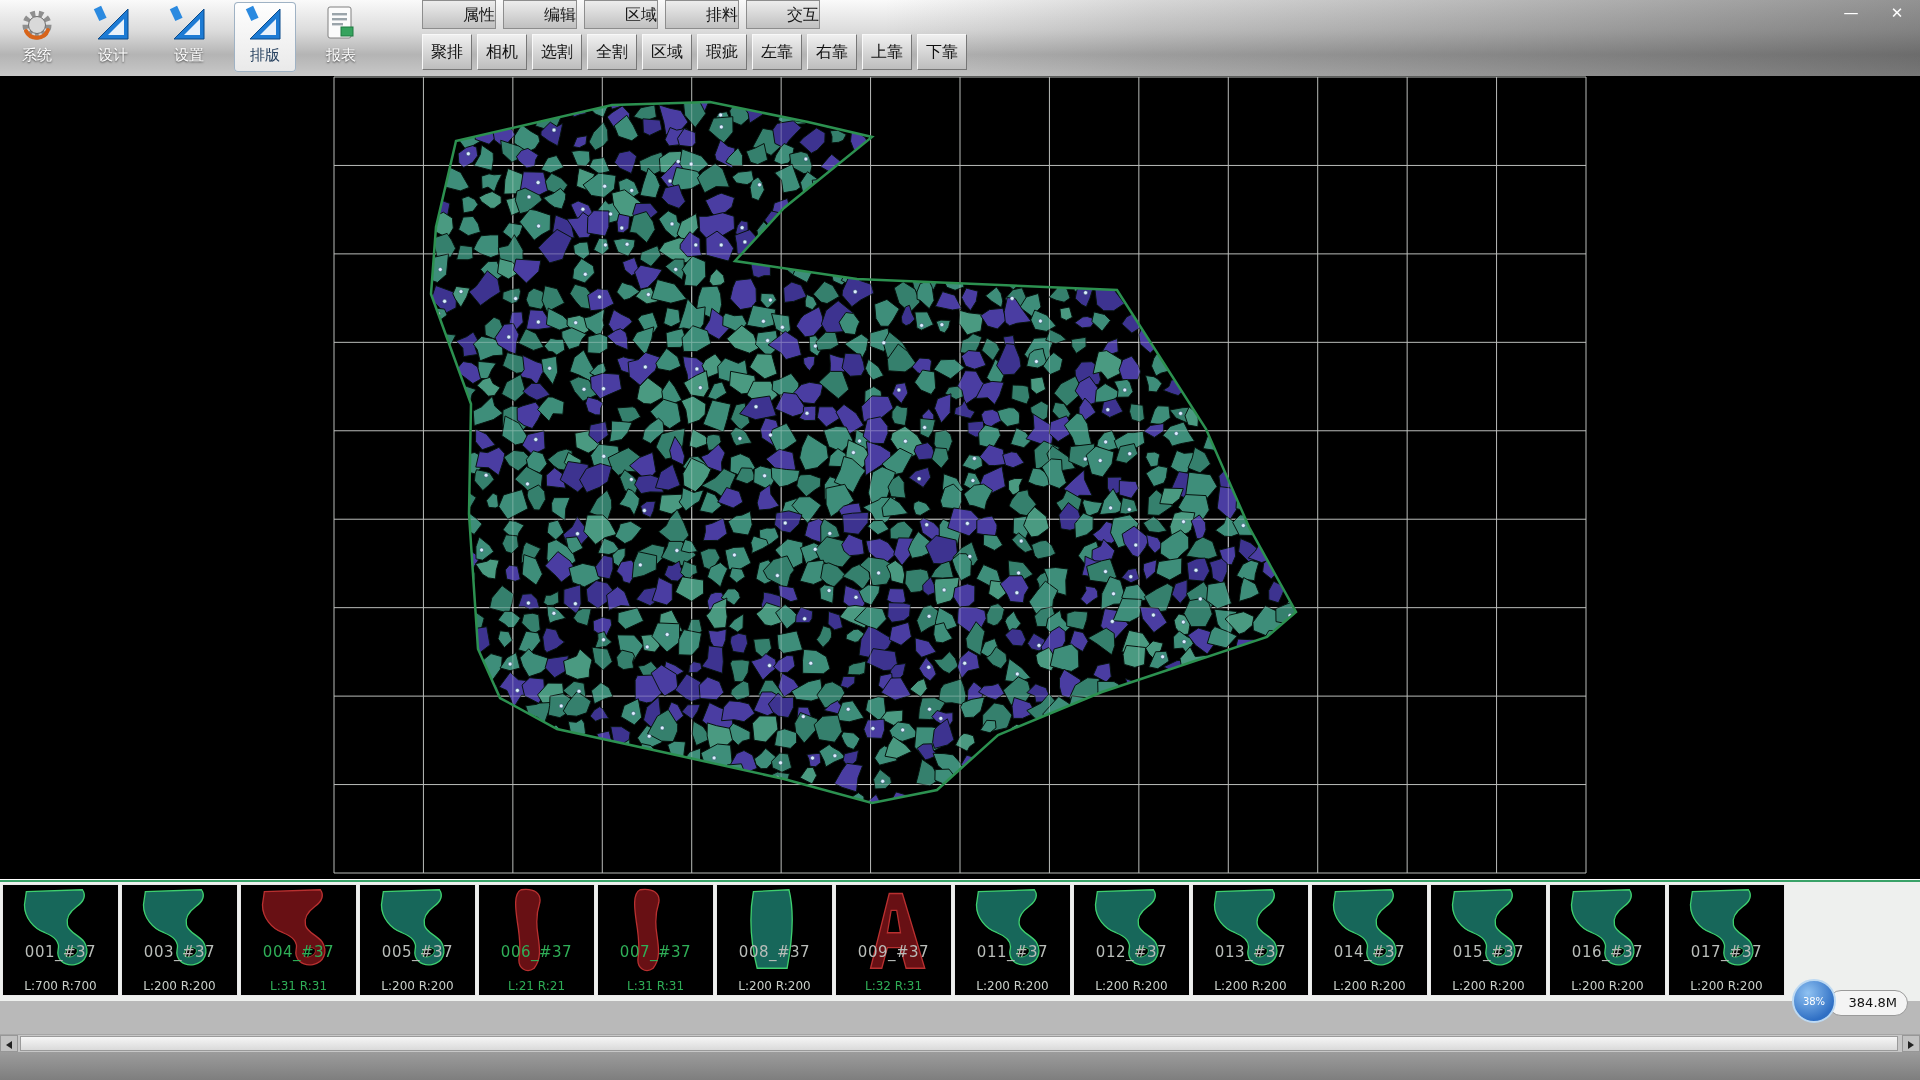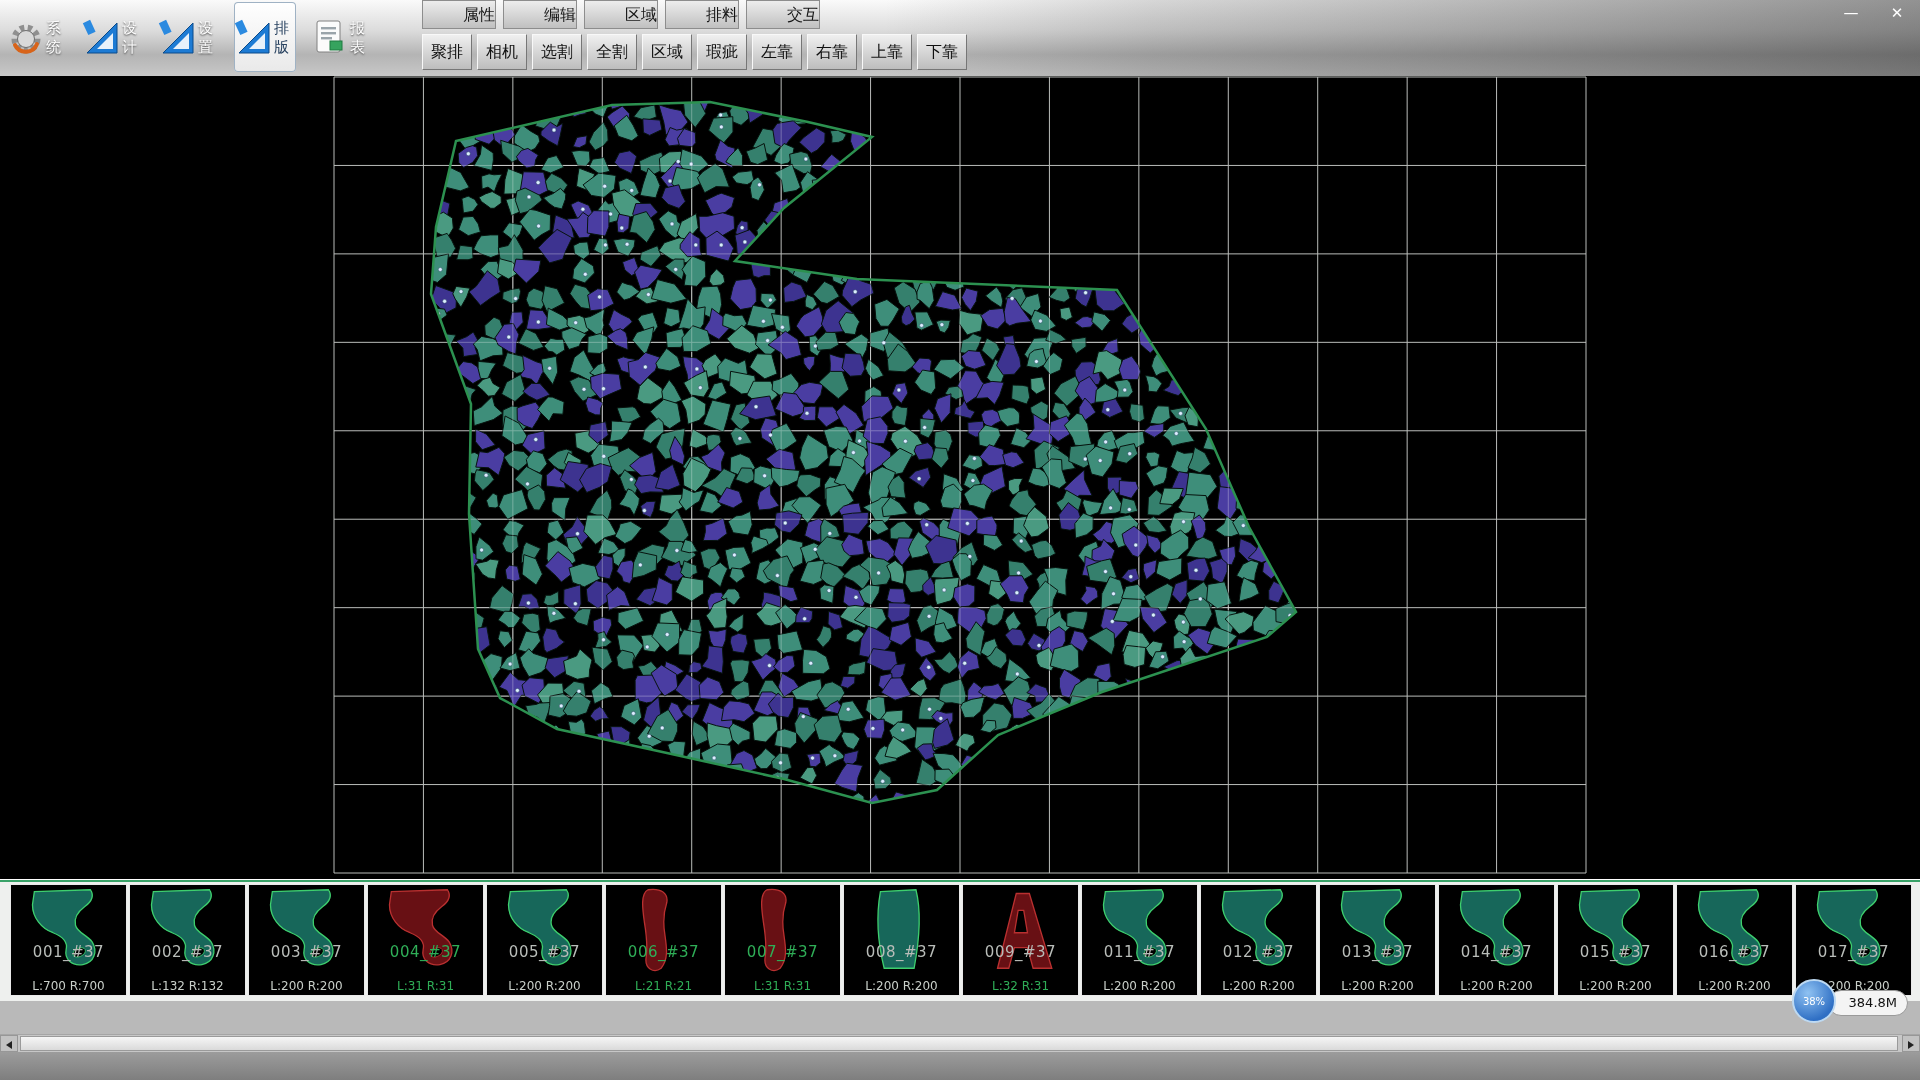--- a/index.html
+++ b/index.html
@@ -5,21 +5,21 @@
   html,body{margin:0;padding:0;background:#000;}
   body{width:1920px;height:1080px;overflow:hidden;font-family:"DejaVu Sans","Liberation Sans",sans-serif;}
   #root{position:relative;width:1920px;height:1080px;}
 
   
   #toolbar{position:absolute;top:0;left:0;width:1920px;height:76px;
     background:linear-gradient(180deg,#fafafa 0%,#dcdcdc 40%,#b4b4b4 72%,#c8c8c8 100%);}
   #toolbar::after{content:"";position:absolute;inset:0;pointer-events:none;
     background:linear-gradient(90deg,rgba(0,0,0,0) 46%,rgba(30,30,30,0.16) 60%,rgba(20,20,20,0.45) 100%);}
   #appbar{position:absolute;left:6px;top:2px;height:72px;display:flex;gap:14px;z-index:2;}
-  .app-item{width:62px;height:70px;display:flex;flex-direction:row;align-items:center;justify-content:flex-start;cursor:pointer;border-radius:4px;}
+  .app-item{width:62px;height:70px;display:flex;flex-direction:column;align-items:center;justify-content:flex-start;cursor:pointer;border-radius:4px;}
   .app-item .ic{width:40px;height:40px;margin-top:2px;}
   .app-item .ic svg{width:40px;height:40px;}
   .app-item .lbl{font-size:15px;color:#ffffff;text-shadow:0 1px 2px #444;margin-top:2px;}
   .app-item.active{background:linear-gradient(#ffffff,#e9e9e9);box-shadow:inset 0 0 0 1px #9fb2c4;}
   .app-item.active .lbl{color:#27415f;text-shadow:none;}
 
   #menus{position:absolute;left:422px;top:0;z-index:2;}
   #menu-tabs{display:flex;gap:7px;height:29px;}
   .menu-tab{min-width:74px;text-align:right;line-height:27px;font-size:16px;color:#151515;cursor:pointer;
     background:linear-gradient(#ededed,#c0c0c0);border:1px solid #8d8d8d;box-sizing:border-box;padding-left:12px;}
@@ -30,21 +30,21 @@
   #win-controls{position:absolute;top:3px;right:10px;display:flex;gap:20px;z-index:3;}
   .wc{width:26px;height:20px;text-align:center;color:#fff;font-size:15px;line-height:20px;cursor:pointer;}
 
   
   #canvas{position:absolute;top:76px;left:0;width:1920px;height:803px;background:#000;}
   #canvas-svg{display:block;width:1920px;height:803px;}
 
   
   #thumbstrip{position:absolute;top:879px;left:0;width:1920px;height:156px;background:#eef0ee;
     box-shadow:inset 0 1px 0 #ffffff, inset 0 3px 0 #39a268;overflow:hidden;
-    display:flex;gap:2px;padding:5px 0 4px 10px;box-sizing:border-box;}
+    display:flex;gap:2px;padding:5px 0 4px 2px;box-sizing:border-box;}
   .thumb{position:relative;flex:0 0 117px;height:112px;background:#000;border:1px solid #e9e9e9;box-sizing:border-box;cursor:pointer;}
   .thumb svg{position:absolute;top:1px;left:7px;width:100px;height:86px;}
   .tlabel{position:absolute;top:58px;left:0;width:100%;text-align:center;font-size:15px;letter-spacing:0.5px;}
   .tlr{position:absolute;bottom:2px;left:0;width:100%;text-align:center;font-size:12px;}
 
   
   #filler{position:absolute;top:1001px;left:0;width:1920px;height:33px;background:#b9b9b9;}
   #hscroll{position:absolute;top:1034px;left:0;width:1920px;height:18px;background:#c7c7c7;border-top:1px solid #a5a5a5;box-sizing:border-box;}
   .scroll-arrow{position:absolute;top:0;width:18px;height:17px;background:#c2c2c2;border:1px solid #979797;box-sizing:border-box;cursor:pointer;}
   .scroll-arrow .tri{position:absolute;top:5px;width:0;height:0;border-top:4px solid transparent;border-bottom:4px solid transparent;}
@@ -1642,28 +1642,20 @@
           <ellipse cx="62" cy="71" rx="7" ry="4.5" fill="#000" stroke="#3ecf6e" stroke-width="0.8" transform="rotate(-25 62 71)"></ellipse>
         </svg>
         <div class="tlabel" style="color: rgb(185, 189, 185);">001_#37</div>
         <div class="tlr" style="color: rgb(201, 207, 201);">L:700 R:700</div>
       </div>
       <div class="thumb">
         <svg viewBox="0 0 100 92">
           <path d="M14,6 L74,4 C78,10 76,16 68,22 C60,28 56,34 58,42 C60,50 70,52 76,60 C82,70 78,82 66,84 C54,86 46,78 48,68 C50,60 44,54 34,50 C22,46 12,34 12,20 Z" fill="#17675a" stroke="#3ecf6e" stroke-width="1.4"></path>
           <ellipse cx="62" cy="71" rx="7" ry="4.5" fill="#000" stroke="#3ecf6e" stroke-width="0.8" transform="rotate(-25 62 71)"></ellipse>
         </svg>
-        <div class="tlabel" style="color: rgb(185, 189, 185);">002_#37</div>
-        <div class="tlr" style="color: rgb(201, 207, 201);">L:132 R:132</div>
-      </div>
-      <div class="thumb">
-        <svg viewBox="0 0 100 92">
-          <path d="M14,6 L74,4 C78,10 76,16 68,22 C60,28 56,34 58,42 C60,50 70,52 76,60 C82,70 78,82 66,84 C54,86 46,78 48,68 C50,60 44,54 34,50 C22,46 12,34 12,20 Z" fill="#17675a" stroke="#3ecf6e" stroke-width="1.4"></path>
-          <ellipse cx="62" cy="71" rx="7" ry="4.5" fill="#000" stroke="#3ecf6e" stroke-width="0.8" transform="rotate(-25 62 71)"></ellipse>
-        </svg>
         <div class="tlabel" style="color: rgb(185, 189, 185);">003_#37</div>
         <div class="tlr" style="color: rgb(201, 207, 201);">L:200 R:200</div>
       </div>
       <div class="thumb">
         <svg viewBox="0 0 100 92">
           <path d="M14,6 L74,4 C78,10 76,16 68,22 C60,28 56,34 58,42 C60,50 70,52 76,60 C82,70 78,82 66,84 C54,86 46,78 48,68 C50,60 44,54 34,50 C22,46 12,34 12,20 Z" fill="#681014" stroke="#b93030" stroke-width="1.4"></path>
           <ellipse cx="62" cy="71" rx="7" ry="4.5" fill="#000" stroke="#b93030" stroke-width="0.8" transform="rotate(-25 62 71)"></ellipse>
         </svg>
         <div class="tlabel" style="color: rgb(47, 174, 87);">004_#37</div>
         <div class="tlr" style="color: rgb(47, 174, 87);">L:31 R:31</div>

